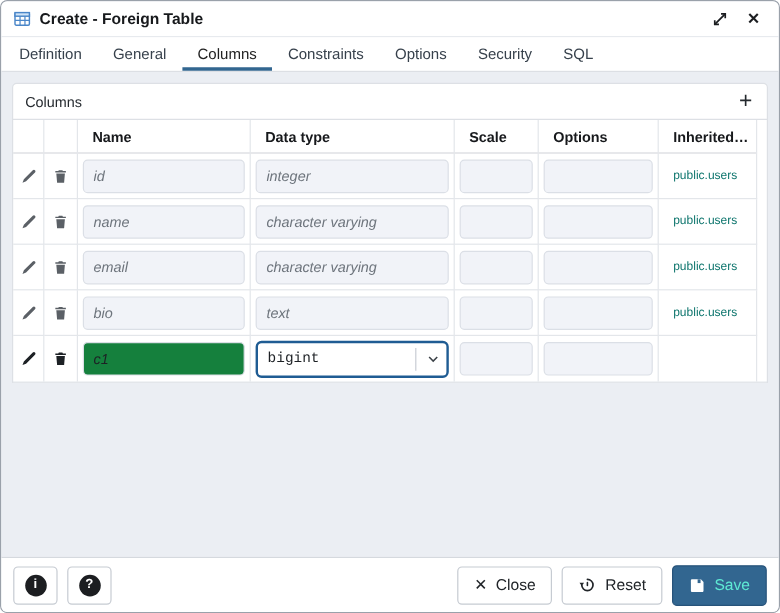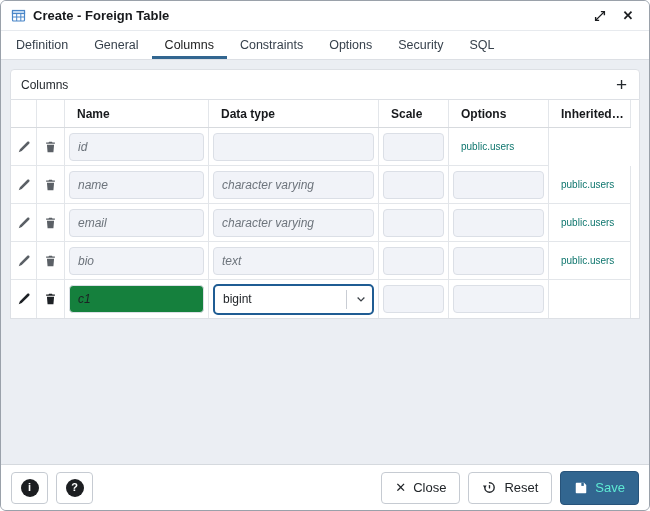--- a/index.html
+++ b/index.html
@@ -97,21 +97,21 @@
   }
   .fld.ro { background: #f1f3f8; color: #6d747c; }
   .fld.edit { background: #15803d; color: #1d2125; }
 
   .select-wrap { position: relative; width: calc(100% - 8px); margin: 0 4px; }
   .select-wrap select {
     width: 100%; height: 31px;
     appearance: none; -webkit-appearance: none;
     border: 2px solid #1f5c93; border-radius: 5px;
     background: #fff; color: #1d2125;
-    font-family: Liberation Sans, sans-serif; font-size: 12px;
+    font-family: Liberation Mono, monospace; font-size: 12px;
     padding: 0 32px 0 8px; outline: none; cursor: pointer;
   }
   .select-wrap .sep { position: absolute; right: 27px; top: 6px; bottom: 6px; width: 1px; background: #c9cdd4; }
   .select-wrap .chev { position: absolute; right: 7px; top: 50%; transform: translateY(-50%); pointer-events: none; display: flex; }
 
   .inherit-cell { font-size: 10px; color: #0f766e; padding-left: 12px; }
 
   
   .footer {
     flex: 0 0 46px; background: #fff;
@@ -215,20 +215,23 @@
           <button class="icon-btn">
             <svg width="13" height="14" viewBox="0 0 16 16">
                 <path d="M6.2 1.6h3.6l.6.9H13.4v1.5H2.6V2.5h3zM3.6 5.1h8.8l-.8 9.3H4.4z" fill="#5b6066"></path>
               </svg>
           </button>
         </div>
         <div class="cell">
             <input class="fld ro" readonly="" value="id" style="">
           </div>
         <div class="cell">
+            <input class="fld ro" readonly="" value="integer" style="">
+          </div>
+        <div class="cell">
             <input class="fld ro" readonly="" value="" style="">
           </div>
         <div class="cell">
             <input class="fld ro" readonly="" value="" style="">
           </div>
         <div class="cell inherit-cell">public.users</div>
       </div>
 
       <div class="g-row">
         <div class="cell icon-cell">

